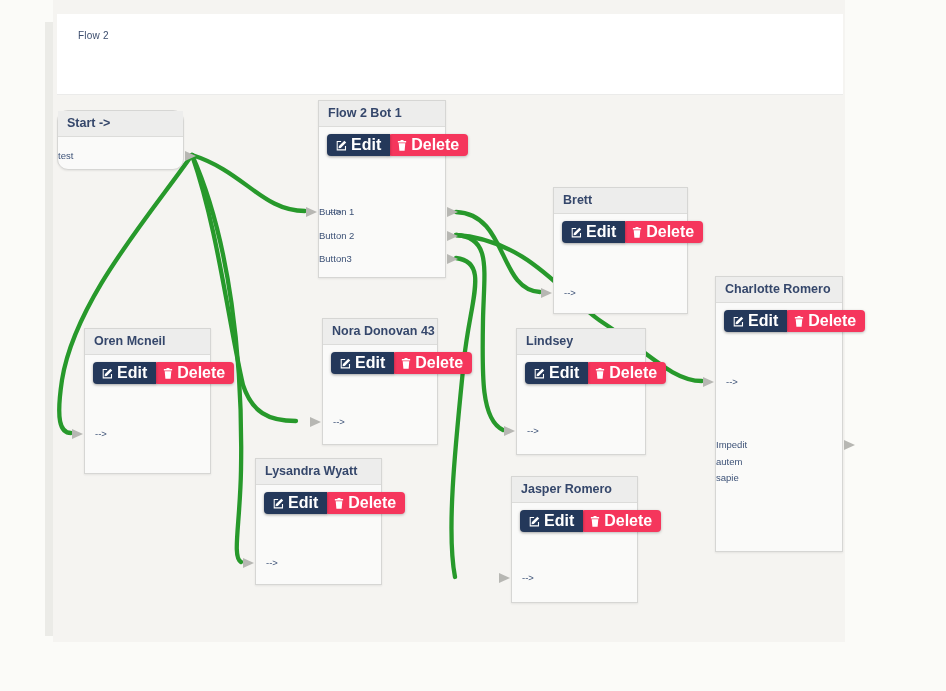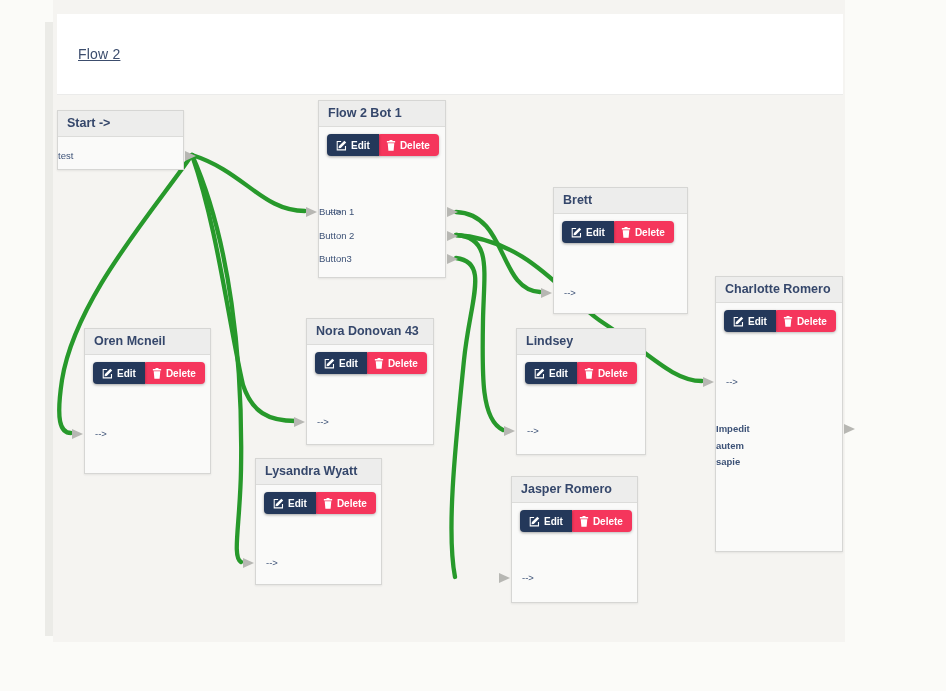--- a/index.html
+++ b/index.html
@@ -21,22 +21,22 @@
   .left-strip{
     position:absolute;left:45px;top:22px;width:8px;height:614px;
     background:#ebebe7;
   }
   .header-card{
     position:absolute;left:57px;top:14px;width:786px;height:80px;
     background:#ffffff;border-bottom:1px solid #ebebea;
     z-index:1;
   }
   .page-title{
-    position:absolute;left:21px;top:32px;
-    font-size:14px;color:#3c4d6d;letter-spacing:.2px;text-decoration:underline;
+    position:absolute;left:21px;top:16px;
+    font-size:10px;color:#3c4d6d;letter-spacing:.2px;
   }
   svg.edge-layer{
     position:absolute;left:0;top:0;width:946px;height:691px;
     z-index:2;pointer-events:none;
   }
   .edge{
     fill:none;stroke:#27992b;stroke-width:4.3;stroke-linecap:round;
     pointer-events:stroke;
   }
   .node-layer{position:absolute;left:0;top:0;width:946px;height:691px;z-index:3;}
@@ -57,21 +57,21 @@
     cursor:move;
   }
   .btn-row{
     display:flex;align-items:center;
     margin:7px 0 0 8px;
   }
   .btn{
     display:inline-flex;align-items:center;gap:4px;
     border:none;height:22px;padding:0 9px;
     font-family:"Liberation Sans",sans-serif;
-    font-size:10px;font-weight:bold;color:#ffffff;
+    font-size:16px;font-weight:bold;color:#ffffff;
     cursor:pointer;
   }
   .btn-edit{
     background:#24385a;
     border-radius:4px 0 0 4px;
     box-shadow:0 1px 3px rgba(0,0,0,.35);
     position:relative;z-index:2;
   }
   .btn-delete{
     background:#f5365c;
@@ -112,21 +112,21 @@
       <path d="M192 155 C245 172 262 211 305 211" class="edge"></path>
       <path d="M192 155 C150 215 75 300 62 380 C56 420 60 433 71 433" class="edge"></path>
       <path d="M192 155 C218 230 228 320 243 385 C252 412 268 421 296 421" class="edge"></path>
       <path d="M192 155 C230 240 243 360 241 470 C240 525 232 557 241 562" class="edge"></path>
       <path d="M456 212 C508 214 498 290 540 292" class="edge"></path>
       <path d="M456 235 C530 240 565 298 602 322 C648 352 672 381 702 381" class="edge"></path>
       <path d="M456 235 C492 237 484 270 483 320 C482 375 481 420 503 430" class="edge"></path>
       <path d="M456 258 C490 262 470 300 464 360 C456 440 446 530 455 577" class="edge"></path>
     </svg>
   <div class="node-layer" id="node-layer">
-      <div class="node" style="left: 57px; top: 110px; width: 127px; height: 60px;">
+      <div class="node" style="left: 57px; top: 110px; width: 127px; height: 60px; border-radius: 11px;">
         <div class="node-header"><span>Start -&gt;</span></div>
         <div class="port port-out" style="top: 37px;"><span class="tri"></span><span>test</span></div>
       </div>
       <div class="node" style="left: 318px; top: 100px; width: 128px; height: 178px;">
         <div class="node-header"><span>Flow 2 Bot 1</span></div>
         <div class="btn-row">
           <button class="btn btn-edit">
             <span class="icon">
               <svg width="11" height="11" viewBox="0 0 16 16">
                 <path fill="#fff" d="M12.2 1l2.6 2.6-7.9 7.9-3.2.6.6-3.2z"></path>
@@ -187,21 +187,21 @@
           <button class="btn btn-delete">
             <span class="icon">
               <svg width="10" height="11" viewBox="0 0 14 16">
                 <path fill="#fff" d="M5.2 0h3.6l.7 1.6H13v1.9H1V1.6h3.5zM2.2 4.6h9.6l-1 10.9H3.2z"></path>
               </svg>
             </span>
             <span>Delete</span>
           </button>
         </div>
         <div class="port port-in" style="top: 97px;"><span class="tri"></span><span>--&gt;</span></div>
-        <div class="port port-out port-multi" style="top: 144px; font-weight: bold;">
+        <div class="port port-out port-multi" style="top: 160px;">
           <span class="tri"></span>
           <div class="out-line">Impedit</div>
           <div class="out-line">autem</div>
           <div class="out-line">sapie</div>
         </div>
       </div>
       <div class="node" style="left: 84px; top: 328px; width: 127px; height: 146px;">
         <div class="node-header"><span>Oren Mcneil</span></div>
         <div class="btn-row">
           <button class="btn btn-edit">
@@ -217,21 +217,21 @@
             <span class="icon">
               <svg width="10" height="11" viewBox="0 0 14 16">
                 <path fill="#fff" d="M5.2 0h3.6l.7 1.6H13v1.9H1V1.6h3.5zM2.2 4.6h9.6l-1 10.9H3.2z"></path>
               </svg>
             </span>
             <span>Delete</span>
           </button>
         </div>
         <div class="port port-in" style="top: 97px;"><span class="tri"></span><span>--&gt;</span></div>
       </div>
-      <div class="node" style="left: 306px; top: 318px; width: 128px; height: 127px;">
+      <div class="node" style="left: 322px; top: 318px; width: 116px; height: 127px;">
         <div class="node-header"><span>Nora Donovan 43</span></div>
         <div class="btn-row">
           <button class="btn btn-edit">
             <span class="icon">
               <svg width="11" height="11" viewBox="0 0 16 16">
                 <path fill="#fff" d="M12.2 1l2.6 2.6-7.9 7.9-3.2.6.6-3.2z"></path>
                 <path fill="#fff" d="M13 8.6v4.9H2.5V3H7.4V1.4H1v13.7h13.6V8.6z"></path>
               </svg>
             </span>
             <span>Edit</span>

